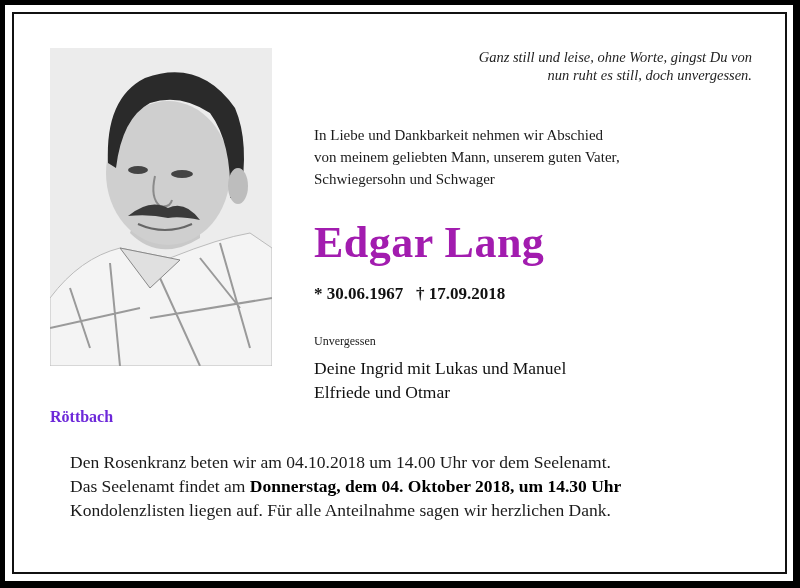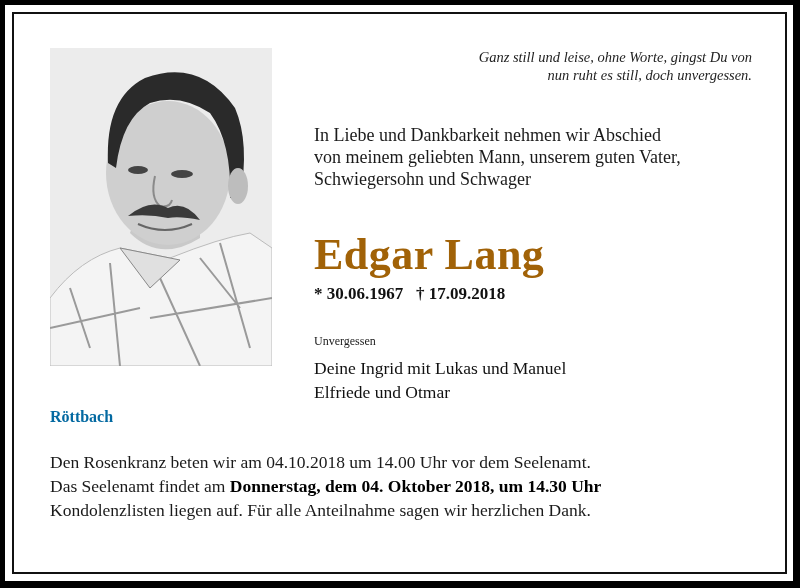--- a/index.html
+++ b/index.html
@@ -20,48 +20,48 @@
     background: linear-gradient(180deg, #efefef 0%, #e6e6e6 100%);
     overflow: hidden;
   }
   .photo svg { display: block; }
   .poem {
     position: absolute; right: 48px; top: 48px; width: 400px;
     text-align: right; font-style: italic; font-size: 14.5px; line-height: 18px; color: #222;
   }
   .intro {
     position: absolute; left: 314px; top: 124px; width: 460px;
-    font-size: 18px; line-height: 22px; color: #1a1a1a;
+    font-size: 15px; line-height: 22px; color: #1a1a1a;
   }
   .name {
-    position: absolute; left: 314px; top: 230px;
-    font-size: 44px; font-weight: bold; line-height: 50px; color: #a16207; letter-spacing: 0.5px;
+    position: absolute; left: 314px; top: 218px;
+    font-size: 44px; font-weight: bold; line-height: 50px; color: #a21caf; letter-spacing: 0.5px;
   }
   .dates {
     position: absolute; left: 314px; top: 283px;
     font-size: 17px; font-weight: bold; line-height: 22px; color: #111; white-space: pre;
   }
   .unvergessen {
     position: absolute; left: 314px; top: 330px;
     font-size: 12px; line-height: 22px; color: #1a1a1a;
   }
   .mourners {
     position: absolute; left: 314px; top: 356px;
     font-size: 17.5px; font-weight: normal; line-height: 24px; color: #111;
   }
   .mourners div { white-space: nowrap; }
   .place {
     position: absolute; left: 50px; top: 406px;
-    font-size: 16px; font-weight: bold; line-height: 22px; color: #0369a1; text-align: right;
+    font-size: 16px; font-weight: bold; line-height: 22px; color: #6d28d9; text-align: right;
   }
   .info {
     position: absolute; left: 50px; top: 450px; width: 720px;
     font-size: 17.5px; line-height: 24px; color: #1a1a1a;
   }
-  .info div { white-space: nowrap; }
+  .info div { white-space: nowrap; margin-left: 20px; }
   .info b { color: #000; }
 </style>
 </head>
 <body>
 
 <div class="outer-frame"></div>
 <div class="inner-frame"></div>
 
 <div class="photo">
   <svg width="222" height="318" viewBox="0 0 222 318">

